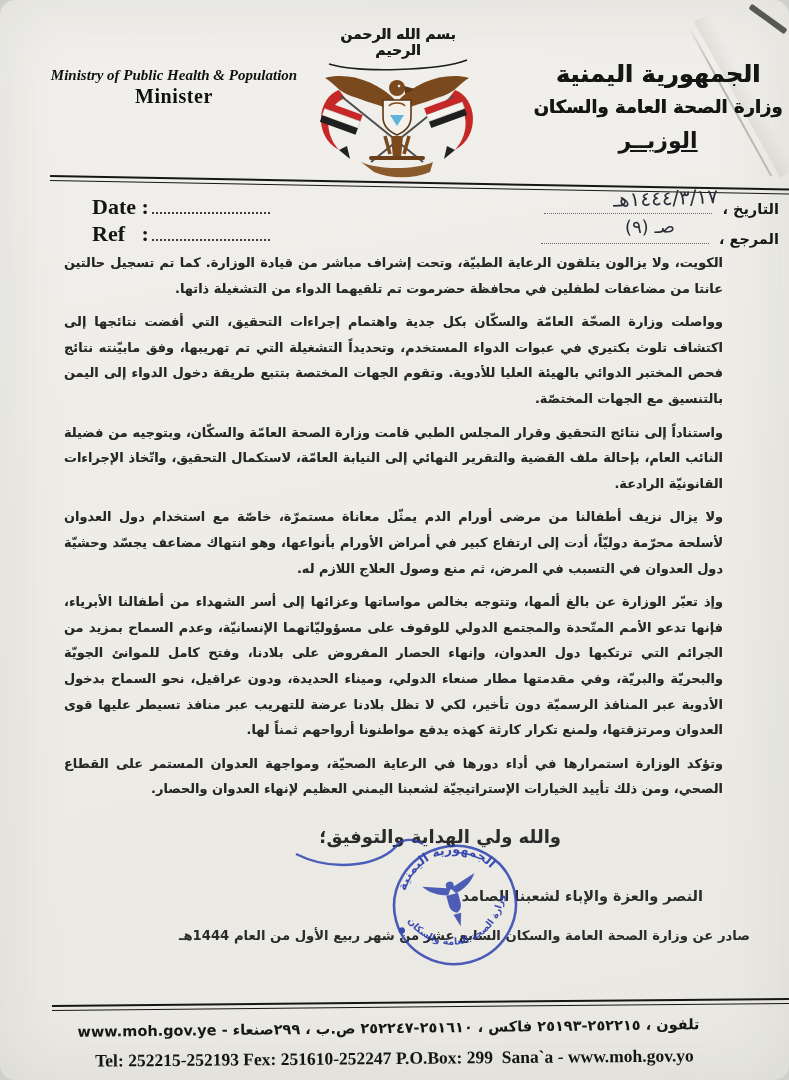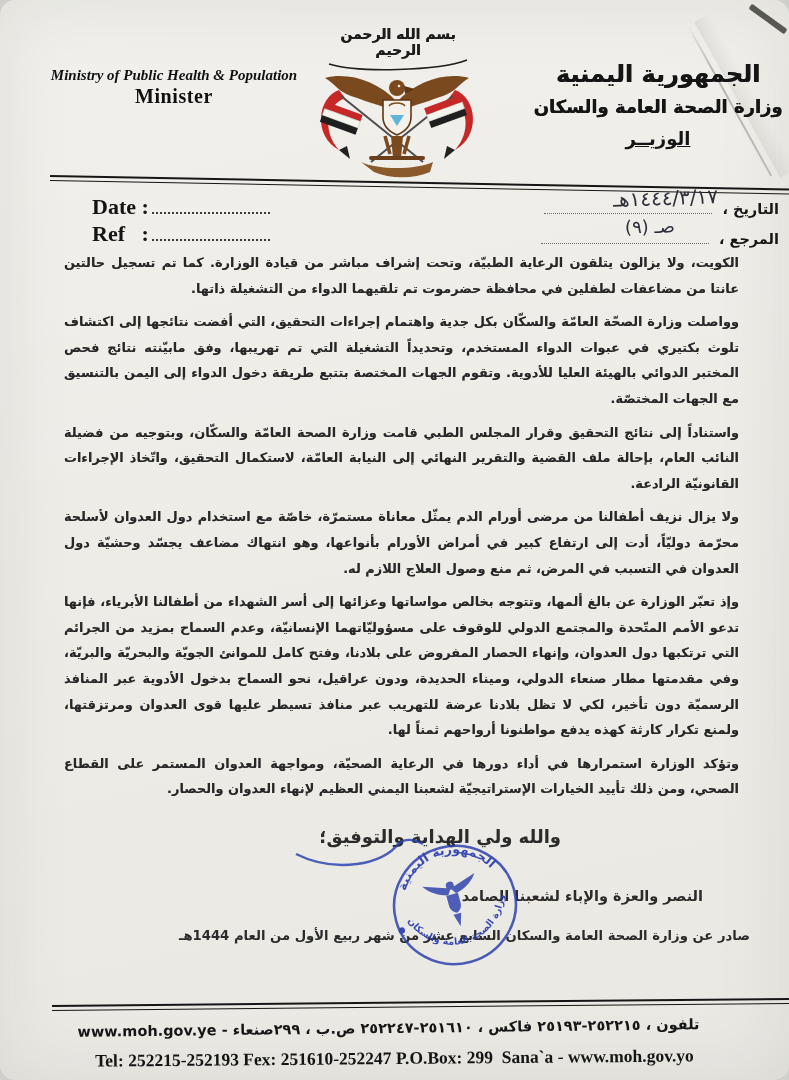--- a/index.html
+++ b/index.html
@@ -24,42 +24,42 @@
   .basmala-swash{display:block;margin:0 auto;}
   .emblem{position:absolute;left:311px;top:56px;}
   .hdr-left{position:absolute;left:26px;top:58px;width:296px;text-align:center;color:#101010;
     font-family:"Liberation Serif","DejaVu Serif",serif;}
   .he1{font-size:23px;font-weight:bold;font-style:italic;letter-spacing:.4px;}
   .he2{font-size:15px;font-weight:bold;font-style:italic;margin-top:9px;}
   .he3{font-size:20px;font-weight:bold;margin-top:1px;letter-spacing:.6px;}
   .hdr-right{position:absolute;right:2px;top:60px;width:258px;text-align:center;direction:rtl;color:#151515;}
   .ha1{font-size:24px;font-weight:bold;text-shadow:.4px 0 0 currentColor;}
   .ha2{font-size:18px;font-weight:bold;margin-top:8px;text-shadow:.4px 0 0 currentColor;}
-  .ha3{font-size:18px;font-weight:bold;margin-top:11px;text-decoration:underline;}
+  .ha3{font-size:22px;font-weight:bold;margin-top:11px;text-decoration:underline;}
   .double-rule{position:absolute;height:8px;}
   .double-rule::before{content:"";position:absolute;left:0;right:0;top:0;border-top:2.6px solid #161616;}
   .double-rule::after{content:"";position:absolute;left:0;right:0;top:5px;border-top:1.4px solid #161616;}
   .rule-top{left:50px;right:-8px;top:175px;transform:rotate(1.05deg);transform-origin:left center;}
   .rule-bottom{left:52px;right:0;top:1005px;transform:rotate(-0.55deg);transform-origin:left center;}
   
   .meta-en{position:absolute;left:76px;font-family:"Liberation Serif","DejaVu Serif",serif;
     font-size:22px;font-weight:bold;color:#141414;white-space:pre;margin-left:16px;}
   .dotleader{display:inline-block;width:118px;height:11px;border-bottom:2px dotted #3c3c3c;margin-left:3px;}
   .meta-ar{position:absolute;right:10px;direction:rtl;}
   .meta-label{font-size:14.5px;font-weight:bold;color:#161616;}
   .meta-lead{display:inline-block;width:168px;height:13px;border-bottom:1.6px dotted #6a6a66;
     margin-right:5px;position:relative;}
   .hand{position:absolute;white-space:nowrap;color:#2e2e3a;font-weight:normal;}
   .hand-date{right:-6px;top:-14px;font-size:20px;transform:rotate(-2deg);}
   .hand-ref{right:34px;top:-14px;font-size:18px;transform:rotate(-1deg);}
   
   .letter-body{position:absolute;left:64px;right:50px;top:250px;direction:rtl;text-align:justify;
     font-size:12.9px;font-weight:bold;line-height:25.6px;color:#272727;
     text-shadow:0 0 .5px rgba(40,40,40,.35);}
-  .letter-body p{margin:0 0 8px 0;}
+  .letter-body p{margin:0 16px 8px 0;}
   
   .closing-prayer{position:absolute;top:826px;right:228px;direction:rtl;font-size:18px;font-weight:bold;}
   .closing-slogan{position:absolute;top:888px;right:86px;direction:rtl;font-size:14.5px;font-weight:bold;text-align:center;}
   .closing-issued{position:absolute;top:928px;right:39px;direction:rtl;font-size:13.2px;font-weight:bold;white-space:nowrap;}
   .swirl{position:absolute;left:292px;top:836px;}
   .stamp{position:absolute;left:388px;top:840px;transform:rotate(-15deg);opacity:.93;}
   
   .footer-ar{position:absolute;left:40px;right:52px;top:1020px;direction:rtl;text-align:center;
     font-size:14.5px;font-weight:bold;color:#161616;white-space:nowrap;transform:rotate(-0.7deg);}
   .footer-en{position:absolute;left:30px;right:30px;top:1048px;text-align:center;

